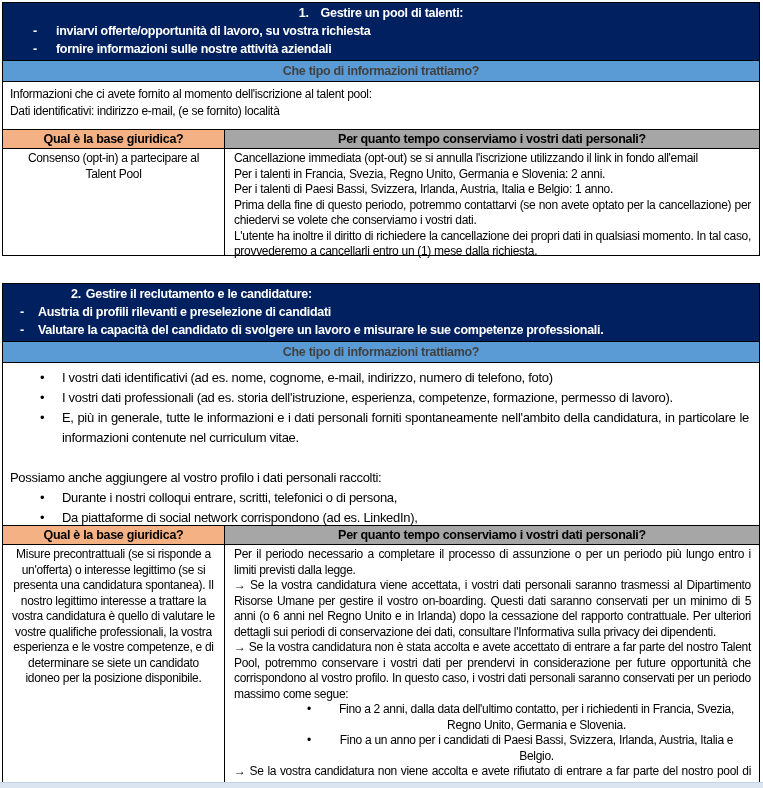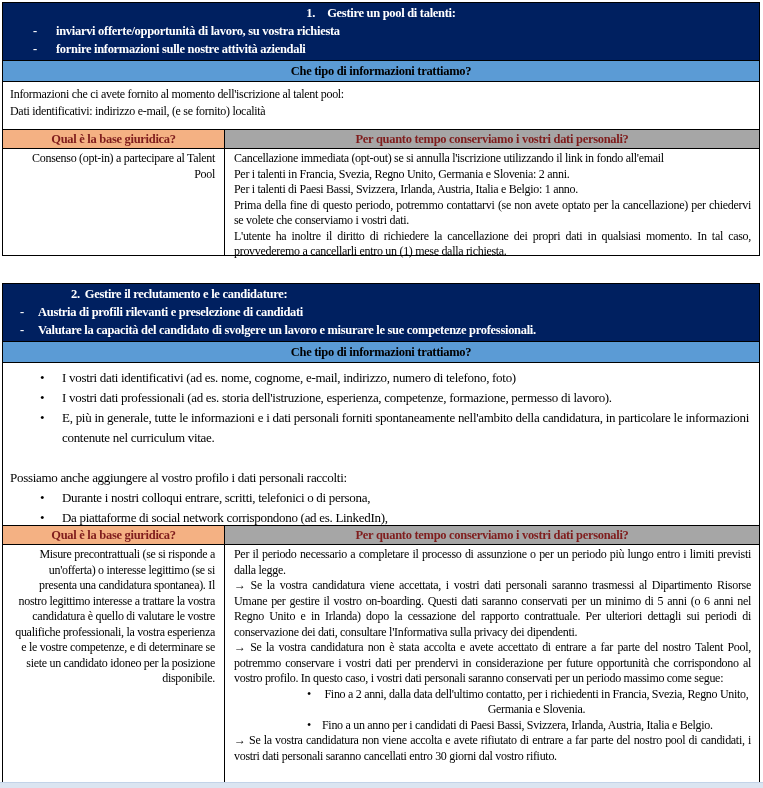--- a/index.html
+++ b/index.html
@@ -2,59 +2,59 @@
 <html style="--navy: #002060; --band: #5b9bd5; --orange: #f4b183; --gray: #a6a6a6; --strip: #dbe5f1;"><head>
 <meta charset="utf-8">
 <style>
   :root{
     --navy:#002060; --band:#5b9bd5; --orange:#f4b183; --gray:#a6a6a6;
     --border:#000000; --strip:#dbe5f1;
   }
   *{box-sizing:border-box; margin:0; padding:0;}
   html,body{width:763px; height:788px; overflow:hidden; background:#fff;
     font-family:"Liberation Sans", sans-serif; color:#000;}
-  .page{position:relative; width:661px; height:788px; padding:2px 3px 12px 2px;font-family:Liberation Serif, serif;}
+  .page{position:relative; width:661px; height:788px; padding:2px 3px 12px 2px;}
 
   .policy-table{border:1px solid var(--border); width:758px; letter-spacing:-0.3px;}
   .tbl1{margin-bottom:27px;}
 
   
   .navy{background:var(--navy); color:#fff; font-weight:bold; font-size:12.5px; line-height:18px; padding:1px 0 2px 0;}
   .navy-title{text-align:center;}
   .navy-title .num{margin-right:12px;}
   .navy-title-left{text-align:left; padding-left:35px;margin-left:33px;}
   .navy-title-left .num{margin-right:5px;}
   .navy-bullet{display:flex;}
   .navy-bullet .dash{width:23px; margin-left:30px; flex:none;}
   .navy2 .navy-bullet .dash{width:18px; margin-left:17px;}
 
   
-  .band{background:var(--band); color:#000000; font-weight:bold; font-size:12.5px;
+  .band{background:var(--band); color:#404040; font-weight:bold; font-size:12.5px;
     text-align:center; line-height:20px; height:22px;
     border-top:1px solid var(--border); border-bottom:1px solid var(--border);}
 
   
   .info1{padding:4px 7px 0 7px; height:47px; font-size:12px; line-height:16.5px;}
   .info2{padding:5px 10px 4px 7px; height:162px; font-size:13px; line-height:20px; text-align:justify;}
   .binfo{display:flex;}
   .binfo .dot{flex:none; width:22px; margin-left:30px; text-align:left;}
   .binfo .dot::before{content:"\2022";}
   .plain-indent{}
   .sp20{height:20px;}
 
   
   .cols-head{display:flex; border-top:1px solid var(--border); border-bottom:1px solid var(--border);
-    color:#7f1d1d; font-weight:bold; font-size:12.5px; line-height:19px; height:20px; text-align:center;}
+    color:#000000; font-weight:bold; font-size:12.5px; line-height:19px; height:20px; text-align:center;}
   .cols-head .c-left{width:222px; flex:none; background:var(--orange); border-right:1px solid var(--border);}
   .cols-head .c-right{flex:1; background:var(--gray);}
 
   
   .cols-body{display:flex; font-size:12px; line-height:15.5px;}
   .cols-body .c-left{width:222px; flex:none; border-right:1px solid var(--border);
-    text-align:right; padding:2px 9px;}
+    text-align:center; padding:2px 9px;}
   .cols-body .c-right{flex:1; text-align:justify; padding:2px 8px 2px 9px;}
   .body1{height:106px;}
   .body2{height:237px;}
   .c-right p{margin:0;}
   .mt15{margin-top:15px;}
   .sub-bullet{display:flex; text-align:center;}
   .sub-bullet .dot{flex:none; width:26px; margin-left:62px;}
   .sub-bullet .dot::before{content:"\2022";}
 
   

